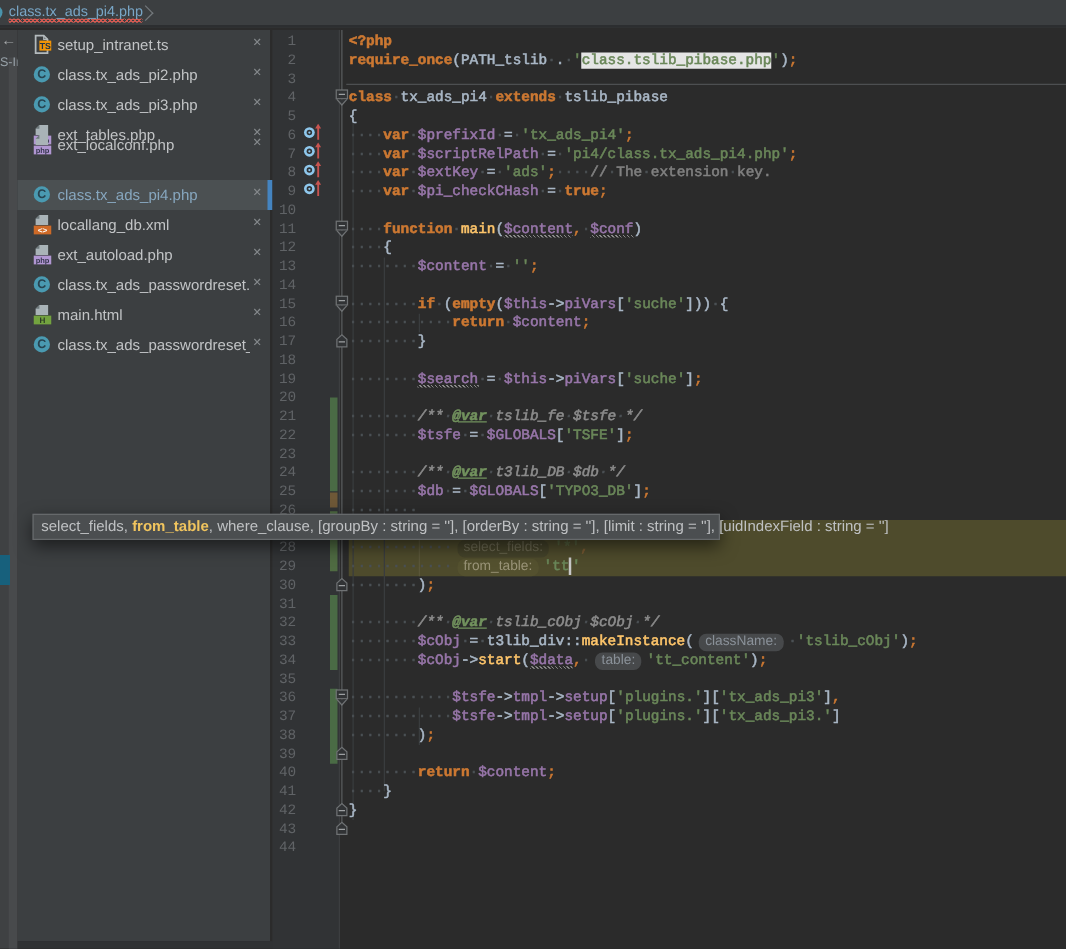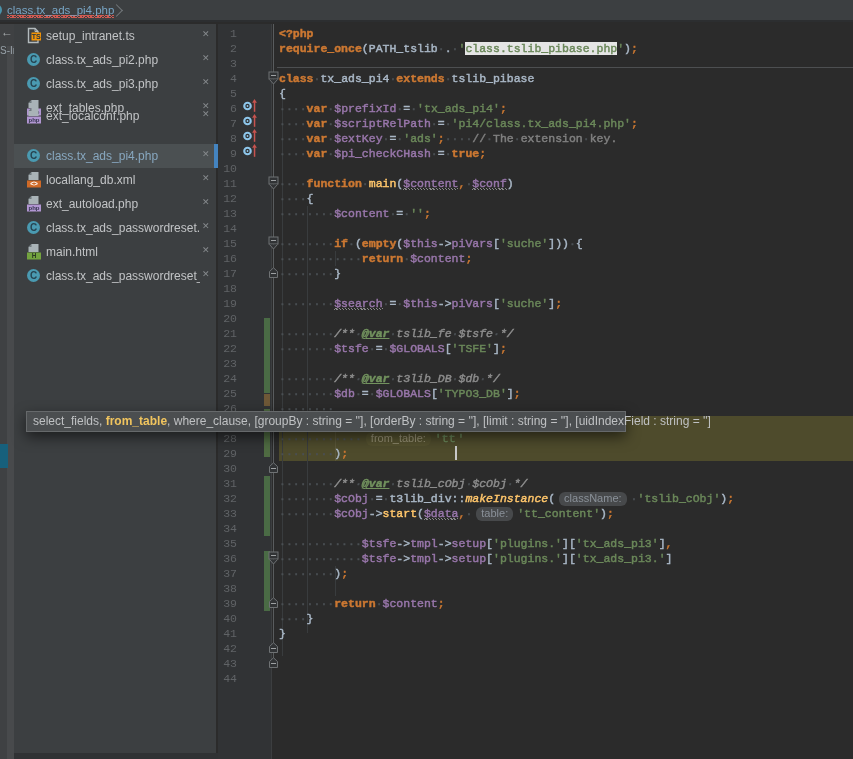--- a/index.html
+++ b/index.html
@@ -41,21 +41,21 @@
 ct{color:#a9b7c6;}
 .sq{background-image:repeating-linear-gradient(45deg,#8a8a8a 0 0.9px,rgba(0,0,0,0) 0.9px 2.2px);background-size:100% 2.2px;background-position:0 100%;background-repeat:no-repeat}
 .rsq{background-image:repeating-linear-gradient(45deg,#d05a52 0 1.1px,rgba(0,0,0,0) 1.1px 2.4px),repeating-linear-gradient(-45deg,#d05a52 0 1.1px,rgba(0,0,0,0) 1.1px 2.4px);background-size:100% 3px,100% 3px;background-position:0 100%,0 100%;background-repeat:no-repeat;padding-bottom:2px}
 .hl2{background:#e5e5e5}
 #band{position:absolute;left:279px;top:416px;width:574px;height:45px;background:#4e4b2c}
 .pill{display:inline-block;font-size:11px;font-family:"Liberation Sans",sans-serif;background:#47494b;color:#8a9199;border-radius:6px;padding:0 5px;margin:0 4px;line-height:13.5px;-webkit-text-stroke:0}
 .pill.olive{background:#54512f;color:#9a9478}
 .pill.dark{background:#44422a;color:#6b6851}
 #sep{position:absolute;left:277px;top:67px;width:576px;height:1px;background:#4d4f51}
 #caret{position:absolute;left:455px;top:446px;width:2px;height:14px;background:#c8c8c8}
-#tooltip{position:absolute;left:26px;top:411px;width:600px;height:21px;background:#4b4e50;border:1px solid #66696b;font-size:12px;color:#bfc1c3;line-height:19px;padding-left:6px;box-shadow:0 5px 14px rgba(0,0,0,.55);white-space:nowrap}
+#tooltip{position:absolute;left:26px;top:411px;width:550px;height:21px;background:#4b4e50;border:1px solid #66696b;font-size:12px;color:#bfc1c3;line-height:19px;padding-left:6px;box-shadow:0 5px 14px rgba(0,0,0,.55);white-space:nowrap}
 #tooltip b{color:#f0c45e}
 .gicon{position:absolute}
 </style></head>
 <body>
 <div id="topbar">
  <div id="crumbicon">C</div>
  <div id="crumb"><span class="rsq">class.tx_ads_pi4.php</span></div>
  <div id="chev"></div>
 </div>
 <div id="lstrip">
@@ -193,25 +193,26 @@
 <div class="L"></div>
 <div class="L"><w>········</w><v class="sq">$search</v><w>·</w>=<w>·</w><v>$this</v>-&gt;<v>piVars</v>[<s>'suche'</s>]<o>;</o></div>
 <div class="L"></div>
 <div class="L"><w>········</w><dc>/**<w>·</w><dt>@var</dt><w>·</w>tslib_fe<w>·</w>$tsfe<w>·</w>*/</dc></div>
 <div class="L"><w>········</w><v>$tsfe</v><w>·</w>=<w>·</w><v>$GLOBALS</v>[<s>'TSFE'</s>]<o>;</o></div>
 <div class="L"></div>
 <div class="L"><w>········</w><dc>/**<w>·</w><dt>@var</dt><w>·</w>t3lib_DB<w>·</w>$db<w>·</w>*/</dc></div>
 <div class="L"><w>········</w><v>$db</v><w>·</w>=<w>·</w><v>$GLOBALS</v>[<s>'TYPO3_DB'</s>]<o>;</o></div>
 <div class="L"><w>········</w></div>
 <div class="L"><w>········</w><v>$res</v><w>·</w>=<w>·</w><v>$db</v>-&gt;exec_SELECTquery(</div>
+<div class="L"><w>············</w><span class="pill dark">select_fields:</span><s style="color:#55613f">'*'</s><o style="color:#7a5a33">,</o></div>
 <div class="L"><w>············</w><span class="pill olive">from_table:</span><s>'tt</s><span style="display:inline-block;width:2px"></span><s>'</s></div>
 <div class="L"><w>········</w>)<o>;</o></div>
 <div class="L"></div>
 <div class="L"><w>········</w><dc>/**<w>·</w><dt>@var</dt><w>·</w>tslib_cObj<w>·</w>$cObj<w>·</w>*/</dc></div>
-<div class="L"><w>········</w><v>$cObj</v><w>·</w>=<w>·</w>t3lib_div::<f style="font-style:italic">makeInstance</f>(<span class="pill">className:</span><w>·</w><s>'tslib_cObj'</s>)<o>;</o></div>
+<div class="L"><w>········</w><v>$cObj</v><w>·</w>=<w>·</w>t3lib_div::<f style="">makeInstance</f>(<span class="pill">className:</span><w>·</w><s>'tslib_cObj'</s>)<o>;</o></div>
 <div class="L"><w>········</w><v>$cObj</v>-&gt;<f>start</f>(<v class="sq">$data</v><o>,</o><w>·</w><span class="pill">table:</span><s>'tt_content'</s>)<o>;</o></div>
 <div class="L"></div>
 <div class="L"><w>············</w><v>$tsfe</v>-&gt;<v>tmpl</v>-&gt;<v>setup</v>[<s>'plugins.'</s>][<s>'tx_ads_pi3'</s>]<o>,</o></div>
 <div class="L"><w>············</w><v>$tsfe</v>-&gt;<v>tmpl</v>-&gt;<v>setup</v>[<s>'plugins.'</s>][<s>'tx_ads_pi3.'</s>]</div>
 <div class="L"><w>········</w>)<o>;</o></div>
 <div class="L"></div>
 <div class="L"><w>········</w><k>return</k><w>·</w><v>$content</v><o>;</o></div>
 <div class="L"><w>····</w>}</div>
 <div class="L">}</div>
 <div class="L"></div>

